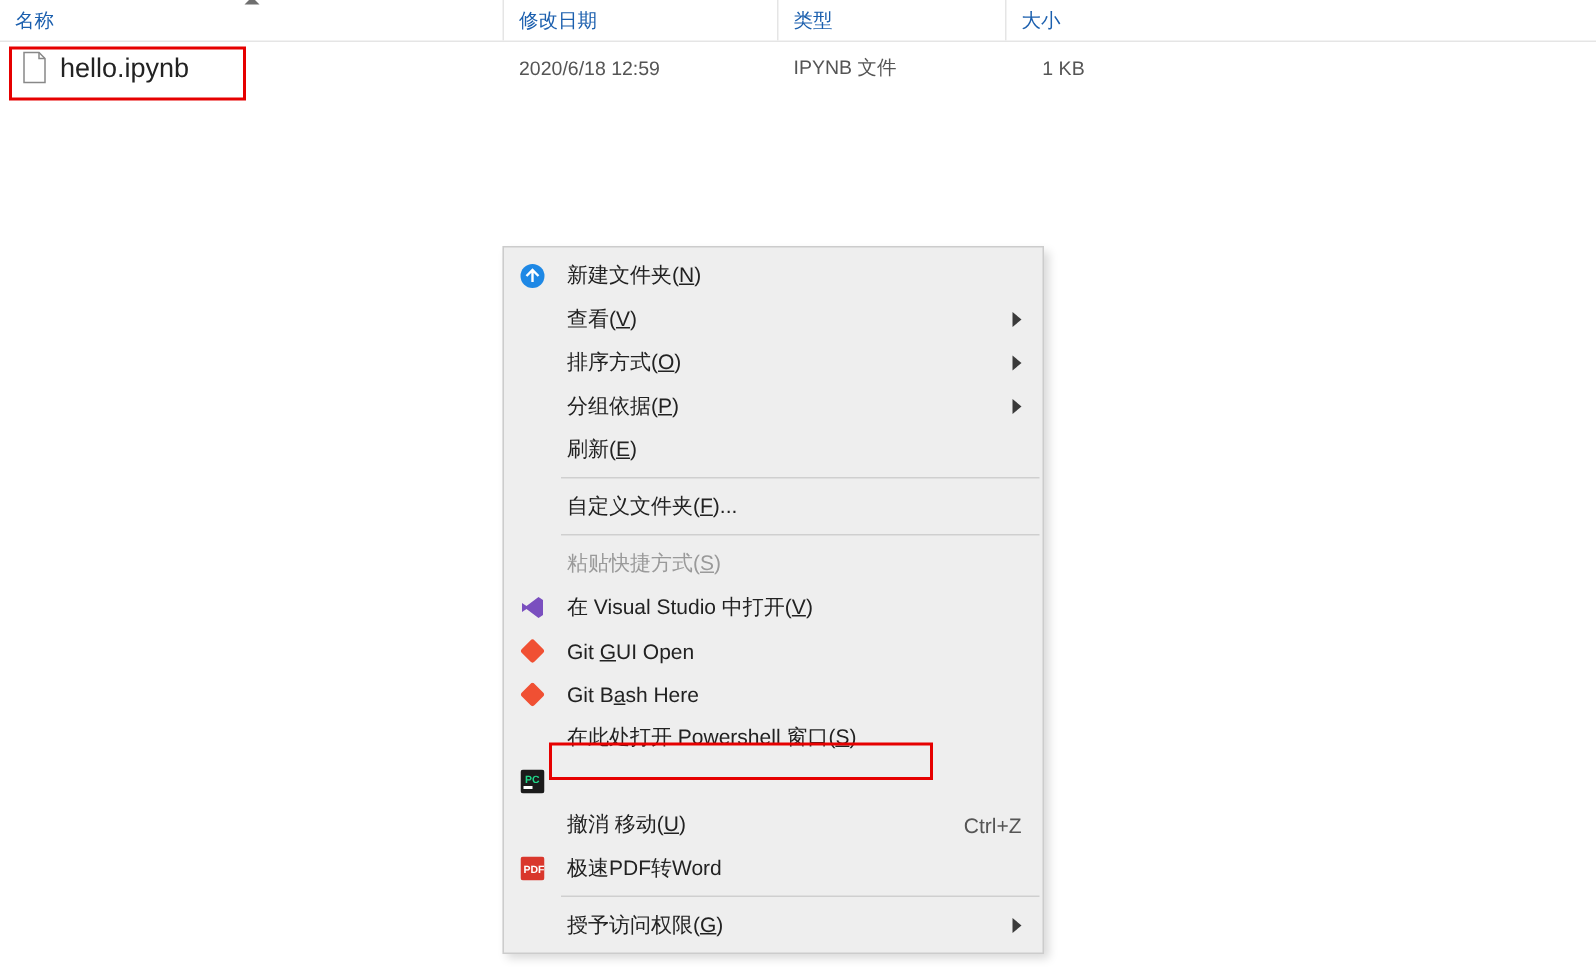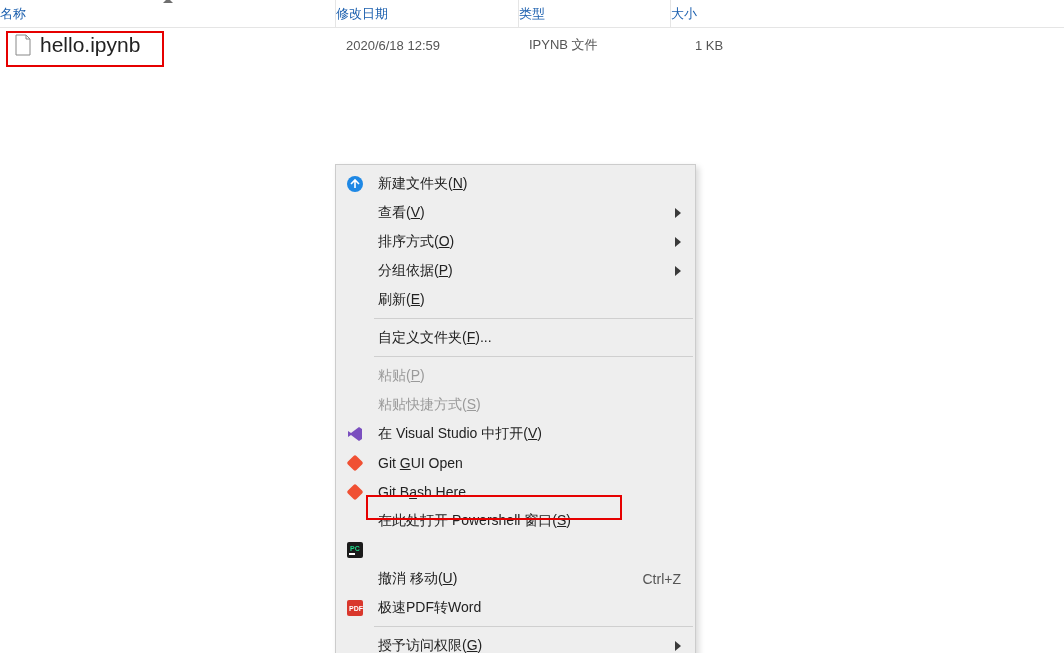--- a/index.html
+++ b/index.html
@@ -17,20 +17,21 @@
   .explorer-header {
     display: flex;
     height: 28px;
     align-items: center;
     border-bottom: 1px solid #e5e5e5;
     position: relative;
   }
   .col-header {
     color: #1b5fae;
     font-size: 13px;
+    padding-left: 10px;
     height: 100%;
     display: flex;
     align-items: center;
     border-right: 1px solid #e5e5e5;
   }
   .col-name { width: 336px; position: relative; }
   .col-date { width: 183px; }
   .col-type { width: 152px; }
   .col-size { width: 88px; border-right: none; }
   .sort-indicator {
@@ -136,21 +137,21 @@
     <span>大小</span>
   </div>
 </div>
 
 <div class="file-row">
   <div class="cell-name">
     <svg class="file-icon-svg" width="18" height="22" viewBox="0 0 18 22">
       <path d="M2 1 H12 L16 5 V21 H2 Z" fill="#fff" stroke="#888" stroke-width="1"></path>
       <path d="M12 1 V5 H16" fill="none" stroke="#888" stroke-width="1"></path>
     </svg>
-    <span style="font-size:21px;color:#222">hello.ipynb</span>
+    <span style="font-size:18px;color:#222">hello.ipynb</span>
   </div>
   <div class="cell-date">2020/6/18 12:59</div>
   <div class="cell-type">IPYNB 文件</div>
   <div class="cell-size">1 KB</div>
 </div>
 
 <div class="highlight-box hl-file"></div>
 
 <div class="context-menu">
 
@@ -184,23 +185,20 @@
   </div>
 
   <div class="menu-sep"></div>
 
   <div class="menu-item compact">
     <span class="mi-label"><span>自定义文件夹(</span><span class="mi-underline">F</span><span>)...</span></span>
   </div>
 
   <div class="menu-sep"></div>
 
-  <div class="menu-item compact disabled">
-    <span class="mi-label"><span>粘贴(</span><span class="mi-underline">P</span><span>)</span></span>
-  </div>
 
   <div class="menu-item compact disabled">
     <span class="mi-label"><span>粘贴快捷方式(</span><span class="mi-underline">S</span><span>)</span></span>
   </div>
 
   <div class="menu-item has-icon compact">
     <span class="menu-icon">
       <svg width="16" height="16" viewBox="0 0 16 16">
           <path d="M12 1 L15 3 V13 L12 15 L4 9 L1 11 V5 L4 7 Z" fill="#7a4fbf"></path>
         </svg>

